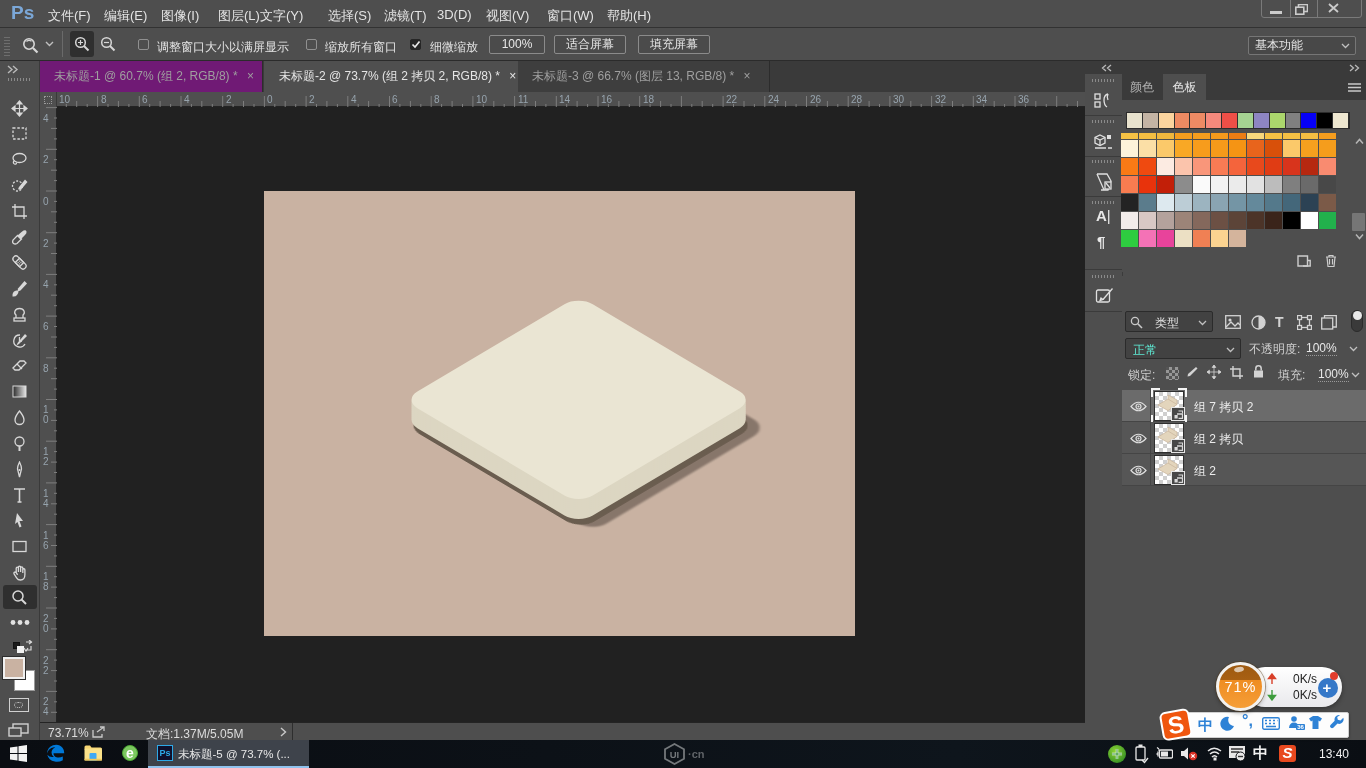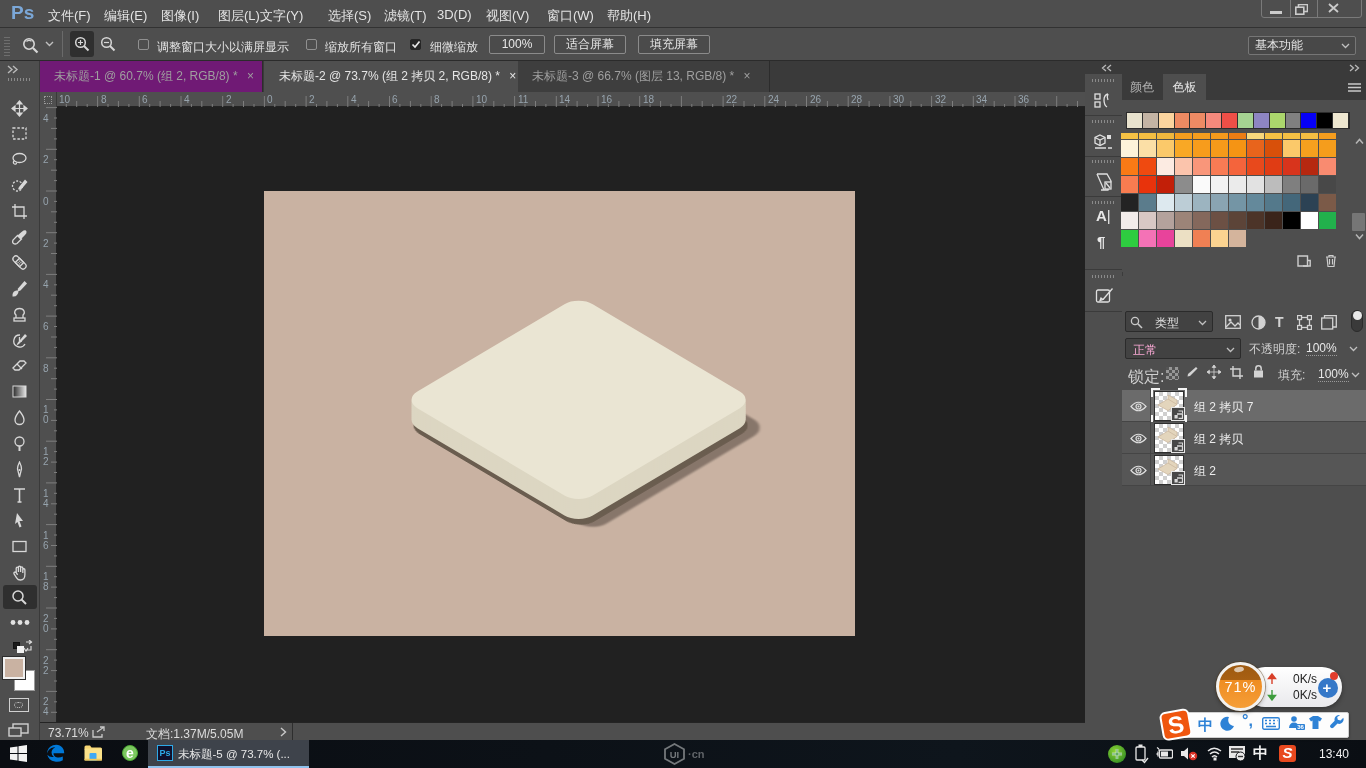--- a/index.html
+++ b/index.html
@@ -544,31 +544,31 @@
         <rect x="0.5" y="10.5" width="4" height="4" fill="#4e4e4e" stroke="#d3d3d3" stroke-width="1.3"></rect>
         <rect x="10.5" y="10.5" width="4" height="4" fill="#4e4e4e" stroke="#d3d3d3" stroke-width="1.3"></rect>
       </svg>
       <svg class="abs" style="left:199px;top:39px;" width="16" height="15" viewBox="0 0 16 15">
         <rect x="0.7" y="3" width="11" height="11" stroke="#d3d3d3" fill="none" stroke-width="1.3"></rect>
         <path d="M3.5 3V0.7H15.3V12H12" stroke="#d3d3d3" fill="none" stroke-width="1.3"></path>
       </svg>
       <div class="abs" style="left:229px;top:34px;width:12px;height:22px;background:#3a3a3a;border:1px solid #2b2b2b;border-radius:6px;"></div>
       <div class="abs" style="left:230.5px;top:35px;width:9px;height:9px;background:#e8e8e8;border-radius:50%;"></div>
       <div class="abs" style="left:3px;top:62px;width:116px;height:21px;background:#424242;border:1px solid #2b2b2b;border-radius:2px;">
-        <div class="abs" style="left:7px;top:3px;font-size:12px;color:#f9a8d4;font-family:Liberation Serif, serif;">正常</div>
+        <div class="abs" style="left:7px;top:3px;font-size:12px;color:#5eead4;font-family:Liberation Serif, serif;">正常</div>
         <svg class="abs" style="left:100px;top:8px;" width="9" height="6" viewBox="0 0 9 6">
           <path d="M1 1L4.5 4.5L8 1" fill="none" stroke="#c0c0c0" stroke-width="1.3"></path>
         </svg>
       </div>
       <div class="abs" style="left:127px;top:65px;font-size:12px;color:#cfcfcf;">不透明度:</div>
       <div class="abs" style="left:184px;top:65px;font-size:12px;color:#e8e8e8;border-bottom:1px dotted #9a9a9a;">100%</div>
       <svg class="abs" style="left:227px;top:70px;" width="9" height="6" viewBox="0 0 9 6">
         <path d="M1 1L4.5 4.5L8 1" fill="none" stroke="#c0c0c0" stroke-width="1.3"></path>
       </svg>
-      <div class="abs" style="left:6px;top:91px;font-size:16px;color:#cfcfcf;">锁定:</div>
+      <div class="abs" style="left:6px;top:91px;font-size:12px;color:#cfcfcf;">锁定:</div>
       <div class="abs" style="left:44px;top:91px;width:13px;height:13px;background:#545454;background-image:linear-gradient(45deg,#969696 25%,transparent 25%,transparent 75%,#969696 75%),linear-gradient(45deg,#969696 25%,transparent 25%,transparent 75%,#969696 75%);background-size:6px 6px;background-position:0 0,3px 3px;"></div>
       <svg class="abs" style="left:63px;top:90px;" width="13" height="13" viewBox="0 0 13 13">
         <path d="M11 1L12.5 2.5L5 10L2.5 10.5L3 8Z" fill="#d3d3d3"></path>
       </svg>
       <svg class="abs" style="left:85px;top:89px;" width="14" height="14" viewBox="0 0 14 14">
         <path d="M7 0L7 14M0 7H14M7 0L5.2 2.4H8.8ZM7 14L5.2 11.6H8.8ZM0 7L2.4 5.2V8.8ZM14 7L11.6 5.2V8.8Z" fill="#d3d3d3" stroke="#d3d3d3" stroke-width="0.8"></path>
       </svg>
       <svg class="abs" style="left:108px;top:90px;" width="14" height="13" viewBox="0 0 14 13">
         <path d="M3 0V10H13M0 3H10V13" fill="none" stroke="#d3d3d3" stroke-width="1.4"></path>
       </svg>
@@ -595,21 +595,21 @@
         <div class="abs" style="left:32px;top:1px;width:30px;height:30px;border:1px solid #2e2e2e;"></div>
         <div class="abs" style="left:49px;top:17px;width:14px;height:14px;background:#474747;border:1.5px solid #e6e6e6;"></div>
         <svg class="abs" style="left:52px;top:20px;" width="9" height="9" viewBox="0 0 9 9">
           <rect x="0.5" y="5" width="3.2" height="3.5" fill="#d9d9d9"></rect>
           <path d="M3 4H8.5V8.5H4.5" fill="none" stroke="#d9d9d9" stroke-width="1.3"></path>
           <path d="M4.5 1 h4 v2.2" fill="none" stroke="#d9d9d9" stroke-width="1.1"></path>
         </svg>
         <svg class="abs" style="left:29px;top:-2px;" width="36" height="36" viewBox="0 0 36 36">
           <path d="M1 9V1H9M27 1H35V9M35 27V35H27M9 35H1V27" fill="none" stroke="#f5f5f5" stroke-width="2"></path>
         </svg>
-        <div class="abs" style="left:72px;top:9px;font-size:12px;color:#ececec;">组 2 拷贝 7</div>
+        <div class="abs" style="left:72px;top:9px;font-size:12px;color:#ececec;">组 7 拷贝 2</div>
       </div>
       <div class="abs" style="left:0;top:146px;width:244px;height:32px;background:#565656;border-bottom:1px solid #454545;">
         <svg class="eye" style="top:11px;" viewBox="0 0 17 11">
           <path d="M1 5.5 Q8.5 -3 16 5.5 Q8.5 14 1 5.5Z" fill="none" stroke="#dedede" stroke-width="1.2"></path>
           <circle cx="8.5" cy="5.5" r="2.5" fill="none" stroke="#dedede" stroke-width="1.2"></circle>
           <circle cx="8.5" cy="5.5" r="1" fill="#dedede"></circle>
         </svg>
         <div class="abs" style="left:28px;top:0;width:1px;height:32px;background:#454545;"></div>
         <div class="abs" style="left:33px;top:2px;width:28px;height:28px;background:#fff;background-image:linear-gradient(45deg,#cfcfcf 25%,transparent 25%,transparent 75%,#cfcfcf 75%),linear-gradient(45deg,#cfcfcf 25%,transparent 25%,transparent 75%,#cfcfcf 75%);background-size:8px 8px;background-position:0 0,4px 4px;"></div>
         <svg class="abs" style="left:33px;top:2px;" width="28" height="28">

